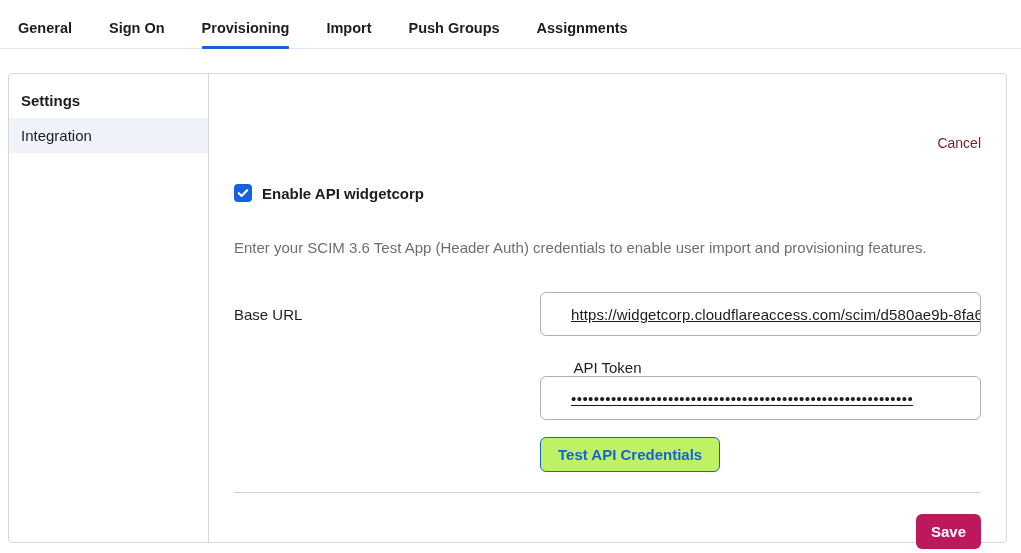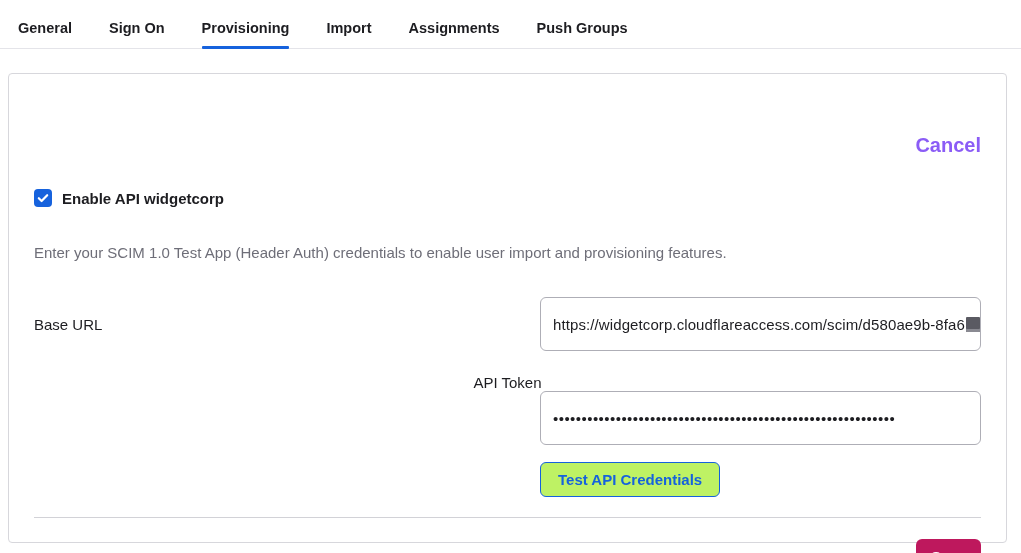--- a/index.html
+++ b/index.html
@@ -20,39 +20,39 @@
 
   
   .sidebar { width:200px; border-right:1px solid #d7d7dc; padding-top:8px; flex-shrink:0; }
   .sidebar-header { font-size:15px; font-weight:700; padding:10px 12px 9px; }
   .sidebar-item { font-size:15px; padding:9px 12px; cursor:pointer; color:#1d1d21; }
   .sidebar-item.selected { background:#f0f2fb; }
 
   
   .main { flex:1; padding:0 25px; }
   .cancel-row { margin-top:60px; text-align:right; }
-  .cancel-link { color:#8b5cf6; font-weight:700; font-size:20px;
+  .cancel-link { color:#7f1d1d; font-weight:400; font-size:14px;
     text-decoration:none; cursor:pointer; }
 
   .checkbox-row { margin-top:32px; display:flex; align-items:center; gap:10px; }
   .checkbox { width:18px; height:18px; background:#1662dd; border-radius:4px;
     display:flex; align-items:center; justify-content:center; cursor:pointer; flex-shrink:0; }
   .checkbox svg { width:12px; height:12px; }
   .checkbox-label { font-size:15px; font-weight:700; }
 
   .description { margin-top:37px; font-size:15px; color:#6e6e78; }
 
   .field-row { display:flex; align-items:center; }
   .field-row.first { margin-top:36px; }
   .field-row.second { margin-top:23px;flex-direction:column; }
   .field-label { font-size:15px; color:#1d1d21; }
-  .field-box { margin-left:auto; width:441px; height:54px;
+  .field-box { margin-left:auto; width:441px; height:44px;
     border:1px solid #aeaeb6; border-radius:6px; background:#fff;
-    display:flex; align-items:center; padding:0 6px 0 12px; cursor:text;
-    overflow:hidden; white-space:nowrap; }
+    display:flex; align-items:center; padding:0 6px 0 30px; cursor:text;
+    overflow:hidden; white-space:nowrap;text-decoration:underline; }
   .field-text { font-size:15px; color:#1d1d21; letter-spacing:0.1px; }
   .overflow-box { display:inline-block; width:14px; height:15px; flex-shrink:0;
     background:#5a5a62; border-radius:1px; margin-left:1px;
     box-shadow:inset 0 -3px 0 #8a8a92; }
   .dots { font-size:15px; letter-spacing:0.45px; color:#1d1d21; }
 
   .right-col { width:441px; margin-left:auto; margin-top:17px; }
   .test-btn { display:inline-block; background:#bef264; border:1px solid #1662dd;
     border-radius:6px; color:#1662dd; font-weight:700; font-size:15px;
     padding:8px 17px; cursor:pointer; font-family:"Liberation Sans", sans-serif; }
@@ -65,45 +65,49 @@
     font-family:"Liberation Sans", sans-serif;margin-left:16px; }
 </style>
 </head>
 <body>
 
 <div class="tabbar">
   <div class="tab">General</div>
   <div class="tab">Sign On</div>
   <div class="tab active">Provisioning</div>
   <div class="tab">Import</div>
+  <div class="tab">Push Groups</div>
   <div class="tab">Assignments</div>
-  <div class="tab">Push Groups</div>
 </div>
 
 <div class="panel">
 
+  <div class="sidebar">
+    <div class="sidebar-header">Settings</div>
+    <div class="sidebar-item selected">Integration</div>
+  </div>
 
   <div class="main">
 
     <div class="cancel-row">
       <a class="cancel-link">Cancel</a>
     </div>
 
     <div class="checkbox-row">
       <span class="checkbox">
         <span style="display:flex;">
           <svg viewBox="0 0 12 12" width="12" height="12">
               <path d="M1.8 6.2 L4.6 9 L10.2 3.2" stroke="#ffffff" stroke-width="2.2" fill="none" stroke-linecap="round" stroke-linejoin="round"></path>
             </svg>
         </span>
       </span>
       <span class="checkbox-label">Enable API widgetcorp</span>
     </div>
 
-    <div class="description">Enter your SCIM 1.0 Test App (Header Auth) credentials to enable user import and provisioning features.</div>
+    <div class="description">Enter your SCIM 3.6 Test App (Header Auth) credentials to enable user import and provisioning features.</div>
 
     <div class="field-row first">
       <span class="field-label">Base URL</span>
       <div class="field-box">
         <span class="field-text">https://widgetcorp.cloudflareaccess.com/scim/d580ae9b-8fa6</span>
         <span class="overflow-box"></span>
       </div>
     </div>
 
     <div class="field-row second">

